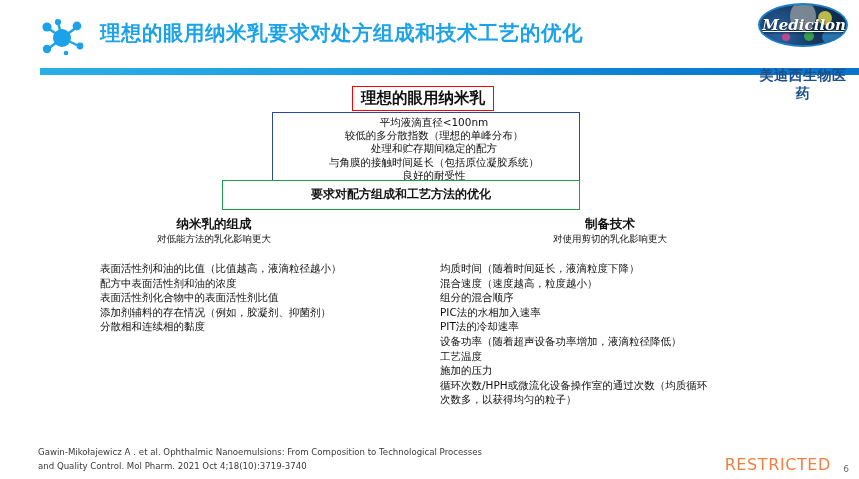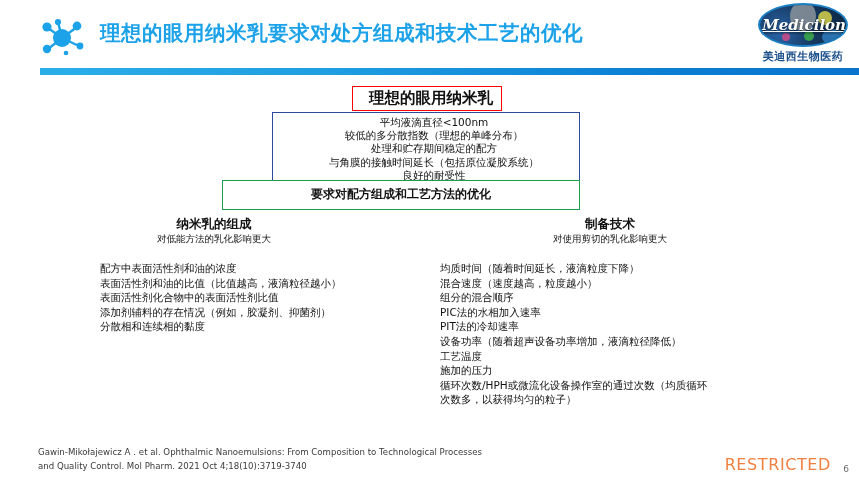--- a/index.html
+++ b/index.html
@@ -84,32 +84,32 @@
     font-size: 15px;
     font-style: italic;
     font-weight: bold;
     color: #ffffff;
     text-shadow: 0 1px 2px rgba(0,0,0,.8);
     z-index: 3;
     font-family: "DejaVu Serif", serif;
     text-decoration: underline;
   }
   #brand-sub {
-    margin-top: 2px;
-    font-size: 11px;
+    margin-top: 20px;
+    font-size: 14px;
     font-weight: bold;
     color: #1a4f8a;
     letter-spacing: 0.5px;
   }
 
   
   #ideal-title-box {
     position: absolute;
     left: 352px; top: 86px;
-    padding: 1px 8px 2px 16px;
+    padding: 1px 8px 2px 8px;
     border: 1.5px solid #ff0000;
     background: #ffffff;
     font-size: 15.5px;
     font-weight: bold;
     color: #111111;
     line-height: 20px;
     white-space: nowrap;
   }
   #ideal-criteria-box {
     position: absolute;
@@ -259,22 +259,22 @@
 <div id="requirement-box">
   <div class="txt">要求对配方组成和工艺方法的优化</div>
 </div>
 
 <div id="left-col-heading" class="col-heading">
   <div class="h">纳米乳的组成</div>
   <div class="sub">对低能方法的乳化影响更大</div>
 </div>
 
 <ul id="left-col-list" class="bullet-list">
+  <li>表面活性剂和油的比值（比值越高，液滴粒径越小）</li>
   <li>配方中表面活性剂和油的浓度</li>
-  <li>表面活性剂和油的比值（比值越高，液滴粒径越小）</li>
   <li>表面活性剂化合物中的表面活性剂比值</li>
   <li>添加剂辅料的存在情况（例如，胶凝剂、抑菌剂）</li>
   <li>分散相和连续相的黏度</li>
 </ul>
 
 <div id="right-col-heading" class="col-heading">
   <div class="h">制备技术</div>
   <div class="sub">对使用剪切的乳化影响更大</div>
 </div>
 

